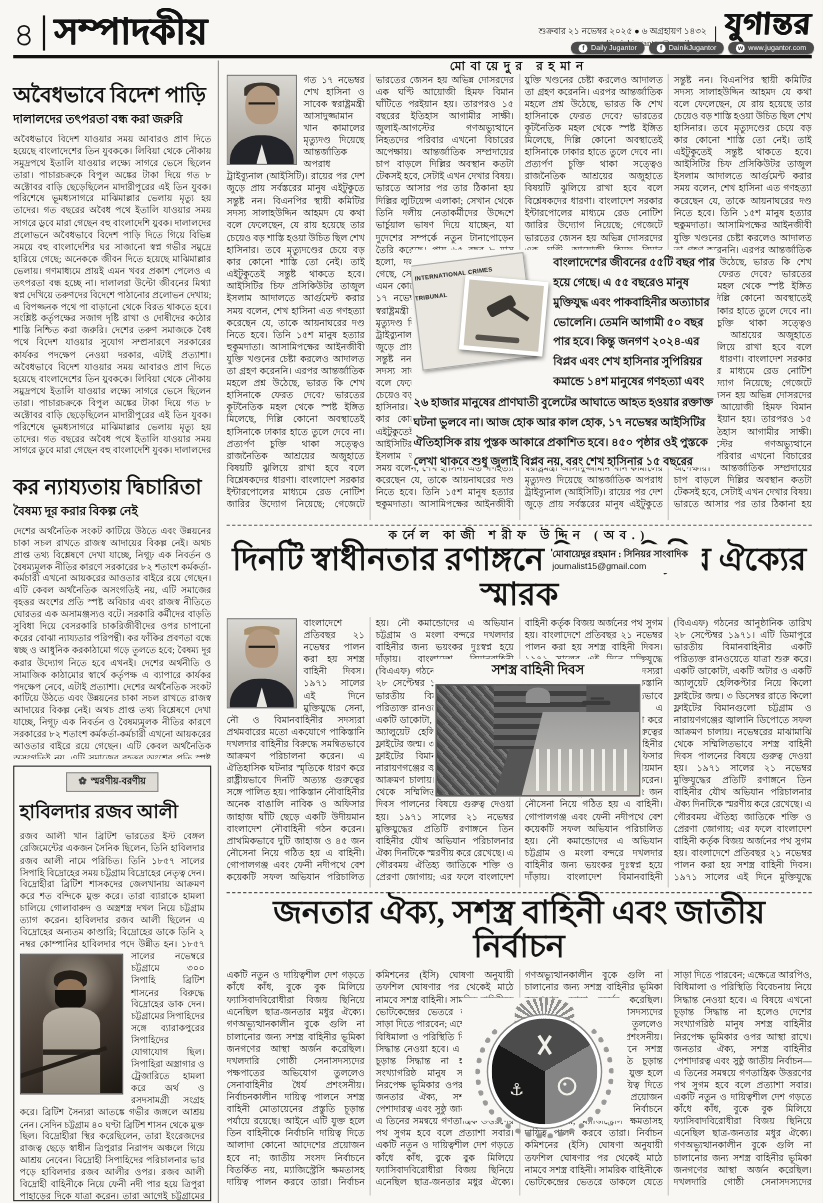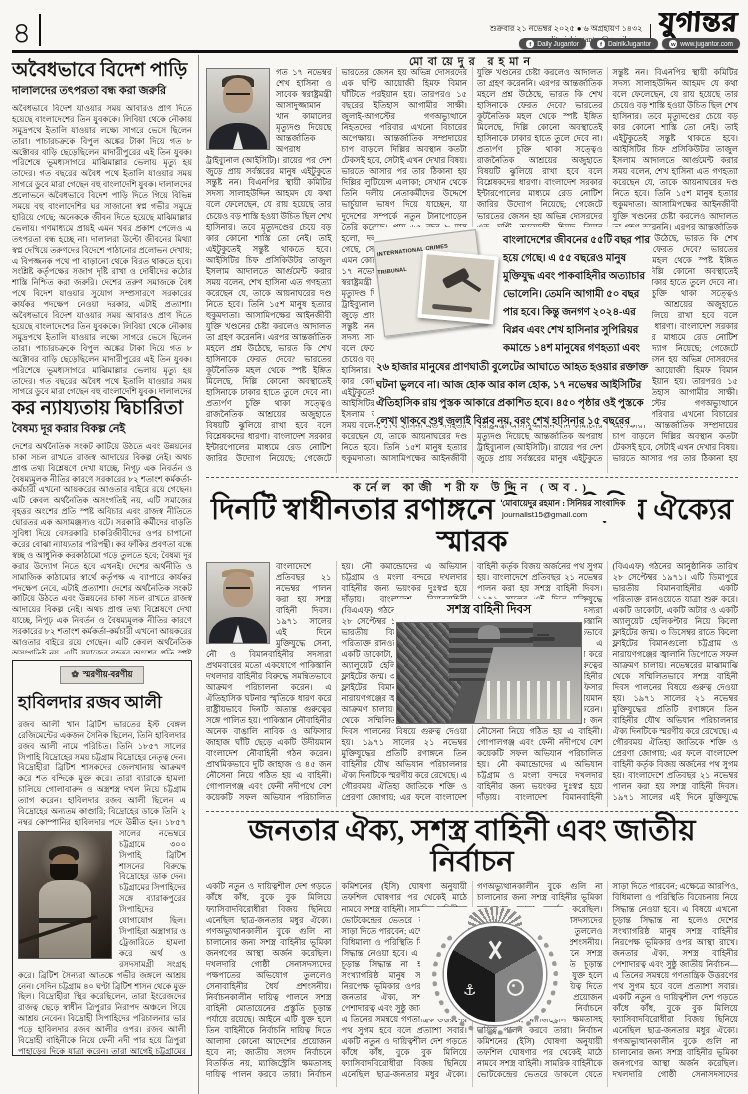--- a/index.html
+++ b/index.html
@@ -28,21 +28,21 @@
             display:inline-flex;align-items:center;justify-content:center;font-weight:700;}
   .header-rule{height:3px;background:#111;margin:2px 10px 0 12px;}
 
   
   .content{display:flex;height:1043px;}
   .left-col{width:180px;min-width:180px;padding:5px 6px 0 12px;}
   .divider-v{width:1px;background:#8a8a8a;margin-top:2px;}
   .main-col{flex:1;position:relative;padding:2px 10px 0 7px;}
 
   
-  .ed-title{font-size:19px;font-weight:700;line-height:1.1;margin:2px 0 1px;}
+  .ed-title{font-size:19px;font-weight:700;line-height:1.1;margin:20px 0 1px;}
   .ed-sub{font-size:11px;font-weight:700;margin:1px 0 3px;}
   .smallbody{font-size:8.2px;line-height:1.33;text-align:justify;overflow:hidden;}
   .ed1-body{height:292px;}
   .ed2-body{height:212px;}
   .membox{border:1px solid #222;margin-top:6px;padding:5px 5px 3px;height:386px;overflow:hidden;}
   .mem-badge{display:flex;width:fit-content;margin:0 auto;background:#dedcd4;border:1px solid #8a8a8a;
              font-size:8.5px;font-weight:700;padding:1px 10px;align-items:center;gap:4px;}
   .mem-title{font-size:17px;font-weight:700;margin:5px 0 3px;}
   .mem-illu{float:left;width:92px;height:126px;margin:2px 7px 2px 0;position:relative;overflow:hidden;
             background:linear-gradient(150deg,#6e665c,#4a4038 45%,#1c1712);border:1px solid #555;}
@@ -148,20 +148,21 @@
 </style>
 </head>
 <body>
 
 <div class="page">
 
   <div class="header">
     <div class="h-left">
       <span class="pagenum">৪</span>
       <span class="vbar"></span>
+      <span class="section-title">সম্পাদকীয়</span>
     </div>
     <div class="h-right">
       <div class="dateblock">
         <div>শুক্রবার ২১ নভেম্বর ২০২৫ ● ৬ অগ্রহায়ণ ১৪৩২</div>
         <div>editorial.jugantor@gmail.com</div>
       </div>
       <span class="logo">যুগান্তর</span>
     </div>
     <div class="badges">
       <span class="badge">

